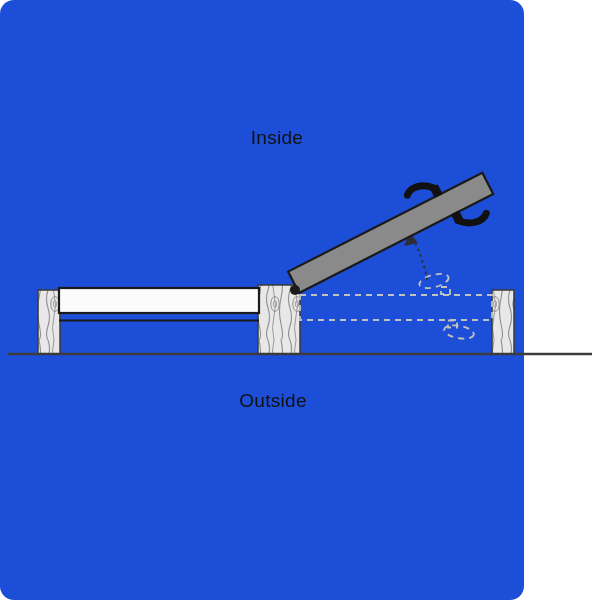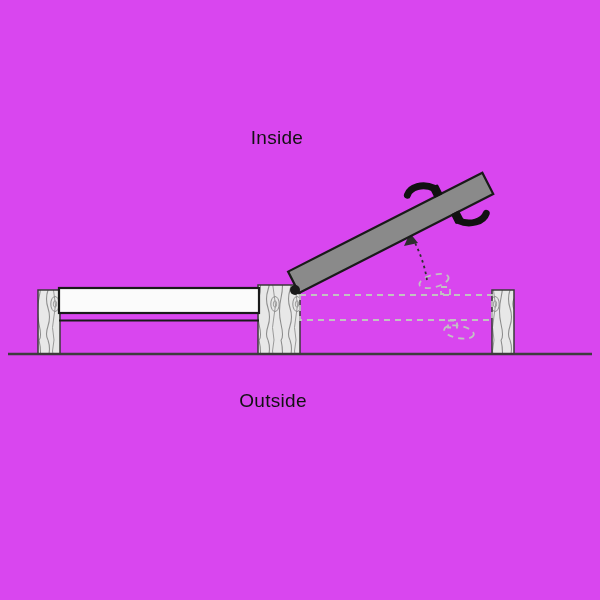--- a/index.html
+++ b/index.html
@@ -6,23 +6,24 @@
     margin: 0;
     padding: 0;
     background: #ffffff;
     width: 600px;
     height: 600px;
     overflow: hidden;
     font-family: "Liberation Sans", sans-serif;
   }
   .stage {
     position: relative;
-    width: 600px;
+    width: 524px;
     height: 600px;
-    background: #d946ef;
+    background: #1d4ed8;
+    border-radius: 14px;
   }
   svg { display: block; }
   text.dia-label {
     font-family: "Liberation Sans", sans-serif;
     font-size: 19px;
     font-weight: 500;
     letter-spacing: 0.3px;
   }
 </style>
 </head>

